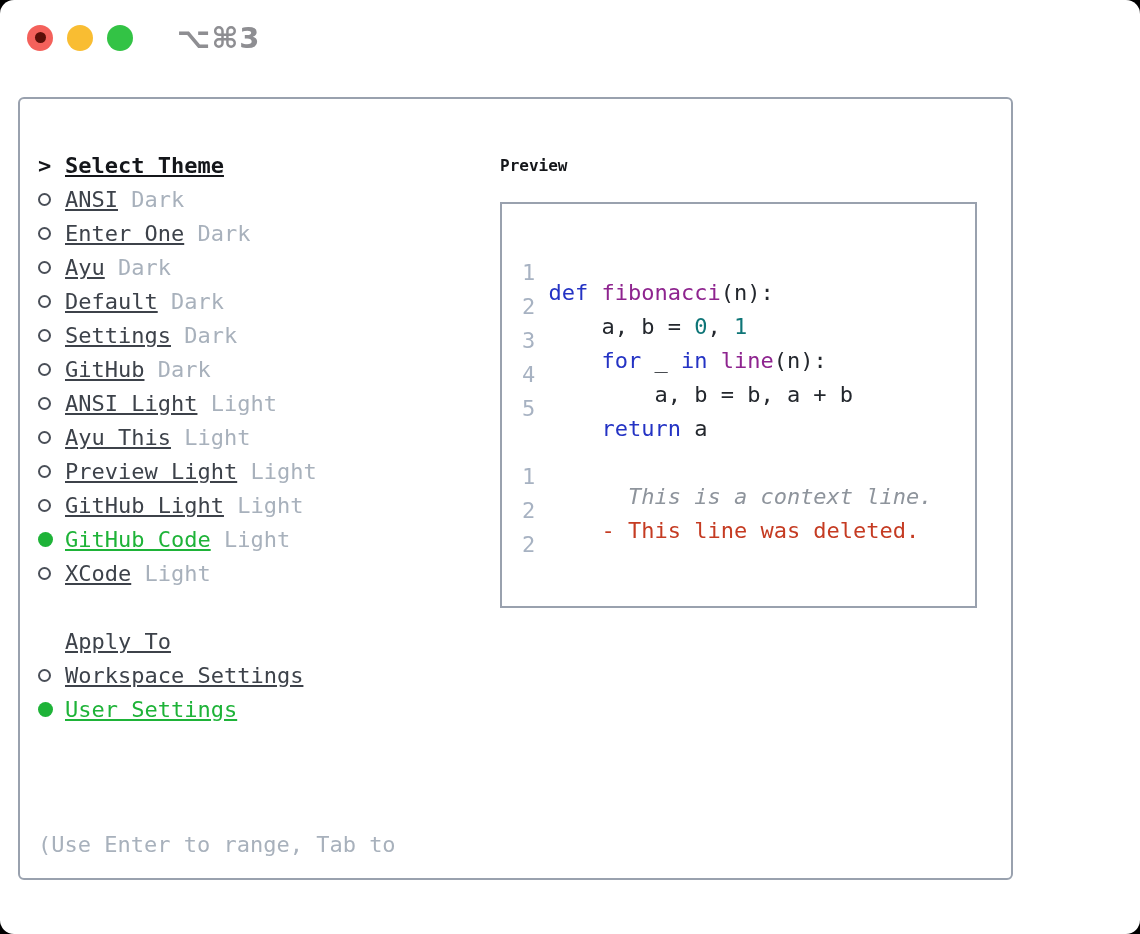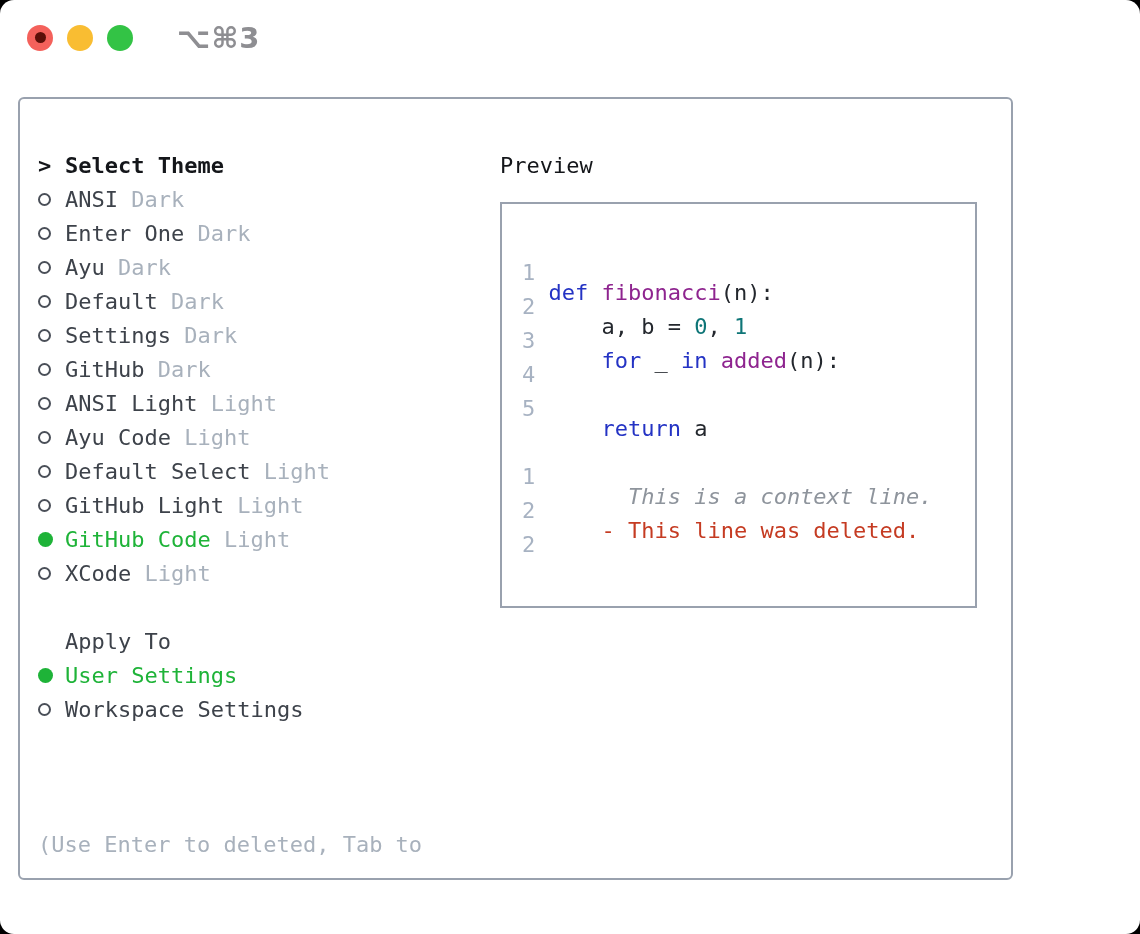--- a/index.html
+++ b/index.html
@@ -22,29 +22,29 @@
     border:2px solid var(--border_gray,#99a1ae);border-radius:6px;box-sizing:border-box;
     display:flex;padding:49px 0 0 18px;background:#fff;
   }
   .left{width:462px;flex:none;}
   .right{flex:1;}
   .row{height:34px;display:flex;align-items:center;font-size:22px;color:var(--text_dark,#3d424a);}
   .bullet-slot{width:27px;flex:none;display:flex;align-items:center;}
   .radio{width:13px;height:13px;border:2px solid #4a4f58;border-radius:50%;box-sizing:border-box;}
   .radio.selected{width:15px;height:15px;border:none;background:var(--ui_green,#1eb338);}
   .cursor{font-weight:bold;color:var(--heading_black,#14161a);font-size:22px;}
-  .label{white-space:pre;}
+  .label{white-space:pre;text-decoration:underline;}
   .label.bold{font-weight:bold;color:var(--heading_black,#14161a);}
   .label.green{color:var(--ui_green,#1eb338);}
   .muted{color:var(--muted_gray,#a8b1bc);white-space:pre;}
   .spacer{height:34px;}
   .apply-header{padding-left:27px;}
   .help{font-size:22px;line-height:34px;color:var(--muted_gray,#a8b1bc);margin-top:34px;white-space:pre;}
   
-  .preview-header{height:34px;display:flex;align-items:center;font-size:22px;font-weight:normal;color:var(--heading_black,#14161a);}
+  .preview-header{height:34px;display:flex;align-items:center;font-size:16px;font-weight:bold;color:var(--heading_black,#14161a);}
   .preview-box{
     margin-top:20px;width:477px;height:406px;border:2px solid var(--border_gray,#99a1ae);
     box-sizing:border-box;padding:51px 0 0 20px;background:#fff;
   }
   .pline{height:34px;display:flex;align-items:center;font-size:22px;}
   .ln{display:inline-block;width:1ch;text-align:right;margin-right:1ch;color:var(--line_number_gray,#a7b2c2);flex:none;}
   .pcode{white-space:pre;margin-top:40px;}
   .tk-kw{color:var(--keyword_blue,#2433c4);}
   .tk-fn{color:var(--function_purple,#8e248f);}
   .tk-num{color:var(--number_teal,#0e7577);}
@@ -121,28 +121,28 @@
             <span class="bullet-slot">
               <span class="radio"></span>
             </span>
             <span class="label">ANSI Light</span>
             <span class="muted"> Light</span>
           </div>
           <div class="row">
             <span class="bullet-slot">
               <span class="radio"></span>
             </span>
-            <span class="label">Ayu Code</span>
-            <span class="muted"> Light</span>
-          </div>
-          <div class="row">
-            <span class="bullet-slot">
-              <span class="radio"></span>
-            </span>
-            <span class="label">Default Select</span>
+            <span class="label">Ayu This</span>
+            <span class="muted"> Light</span>
+          </div>
+          <div class="row">
+            <span class="bullet-slot">
+              <span class="radio"></span>
+            </span>
+            <span class="label">Preview Light</span>
             <span class="muted"> Light</span>
           </div>
           <div class="row">
             <span class="bullet-slot">
               <span class="radio"></span>
             </span>
             <span class="label">GitHub Light</span>
             <span class="muted"> Light</span>
           </div>
           <div class="row">
@@ -160,55 +160,56 @@
             <span class="muted"> Light</span>
           </div>
         </div>
       <div class="spacer"></div>
       <div class="row apply-header">
         <span class="label">Apply To</span>
       </div>
       <div id="apply-items">
           <div class="row">
             <span class="bullet-slot">
+              <span class="radio"></span>
+            </span>
+            <span class="label">Workspace Settings</span>
+          </div>
+          <div class="row">
+            <span class="bullet-slot">
               <span class="radio selected"></span>
             </span>
             <span class="label green">User Settings</span>
-          </div>
-          <div class="row">
-            <span class="bullet-slot">
-              <span class="radio"></span>
-            </span>
-            <span class="label">Workspace Settings</span>
           </div>
         </div>
       <div class="help">
-        <div>(Use Enter to deleted, Tab to</div>
+        <div>(Use Enter to range, Tab to</div>
         <div>change focus)</div>
       </div>
     </div>
 
     <div class="right">
       <div class="preview-header">Preview</div>
       <div class="preview-box">
         <div id="preview-lines">
             <div class="pline">
               <span class="ln">1</span>
               <span class="pcode"><span class="tk-kw">def</span><span class="tk-pl"> </span><span class="tk-fn">fibonacci</span><span class="tk-pl">(n):</span></span>
             </div>
             <div class="pline">
               <span class="ln">2</span>
               <span class="pcode"><span class="tk-pl">    a, b = </span><span class="tk-num">0</span><span class="tk-pl">, </span><span class="tk-num">1</span></span>
             </div>
             <div class="pline">
               <span class="ln">3</span>
-              <span class="pcode"><span class="tk-pl">    </span><span class="tk-kw">for</span><span class="tk-pl"> _ </span><span class="tk-kw">in</span><span class="tk-pl"> </span><span class="tk-fn">added</span><span class="tk-pl">(n):</span></span>
+              <span class="pcode"><span class="tk-pl">    </span><span class="tk-kw">for</span><span class="tk-pl"> _ </span><span class="tk-kw">in</span><span class="tk-pl"> </span><span class="tk-fn">line</span><span class="tk-pl">(n):</span></span>
             </div>
             <div class="pline">
               <span class="ln">4</span>
+              <span class="pcode"><span class="tk-pl">        a, b = b, a + b</span></span>
             </div>
             <div class="pline">
               <span class="ln">5</span>
               <span class="pcode"><span class="tk-pl">    </span><span class="tk-kw">return</span><span class="tk-pl"> a</span></span>
             </div>
             <div class="pline">
               <span class="ln"></span>
               <span class="pcode"></span>
             </div>
             <div class="pline">

